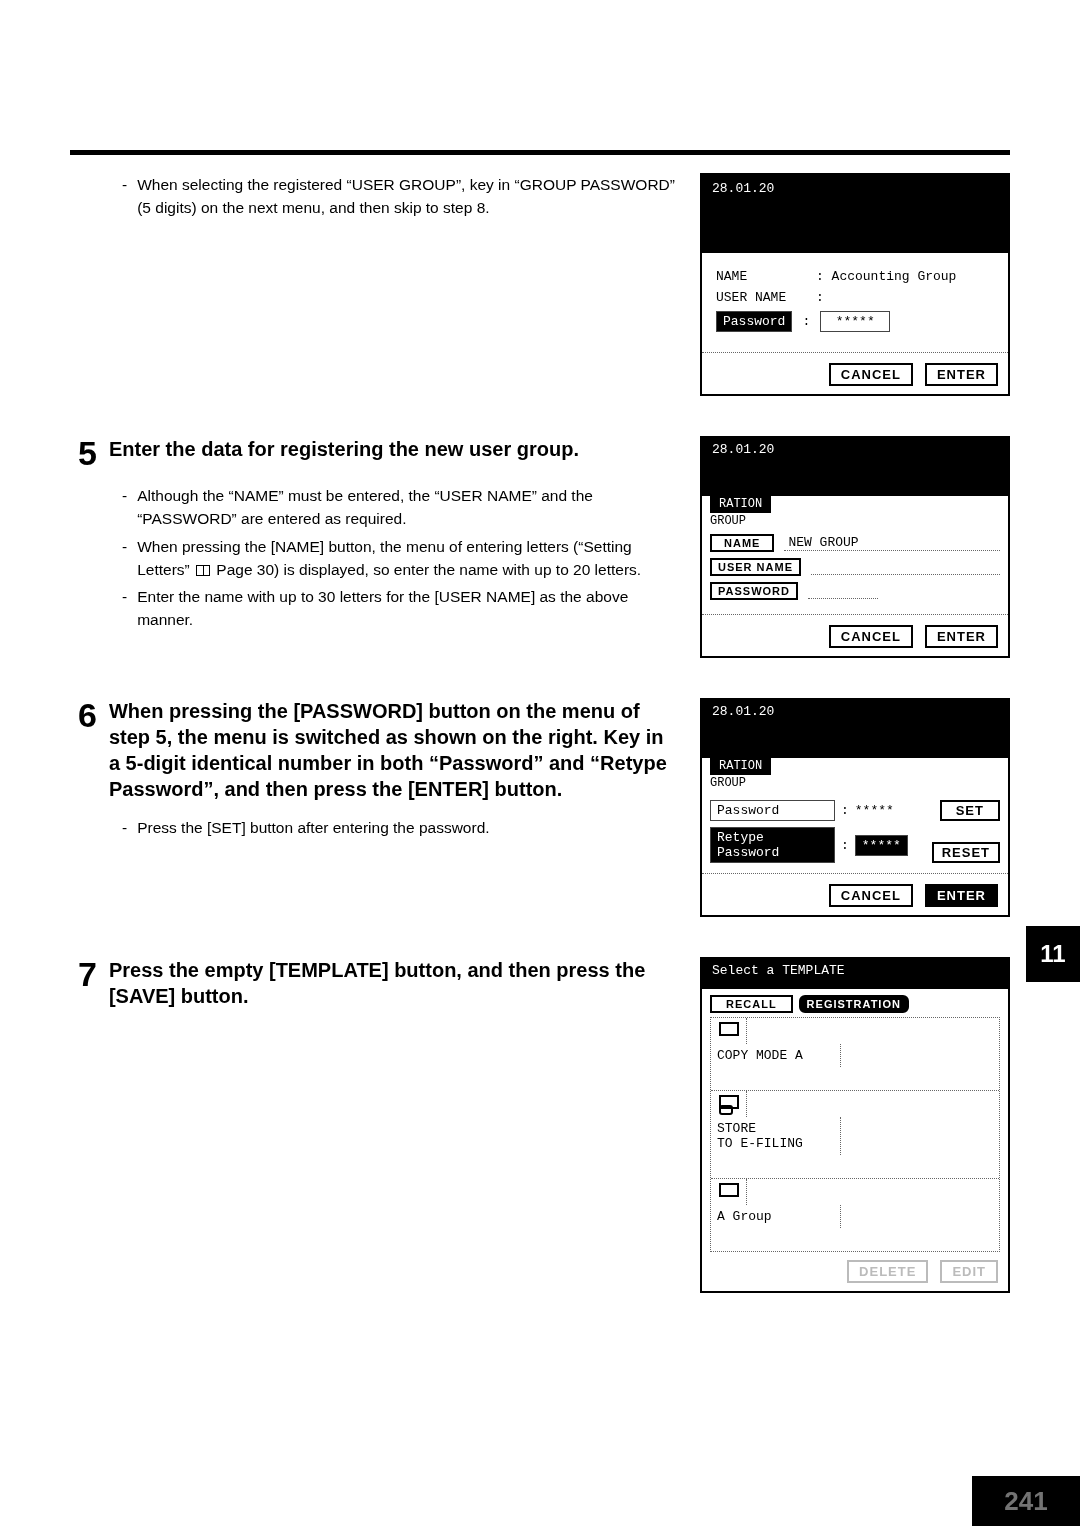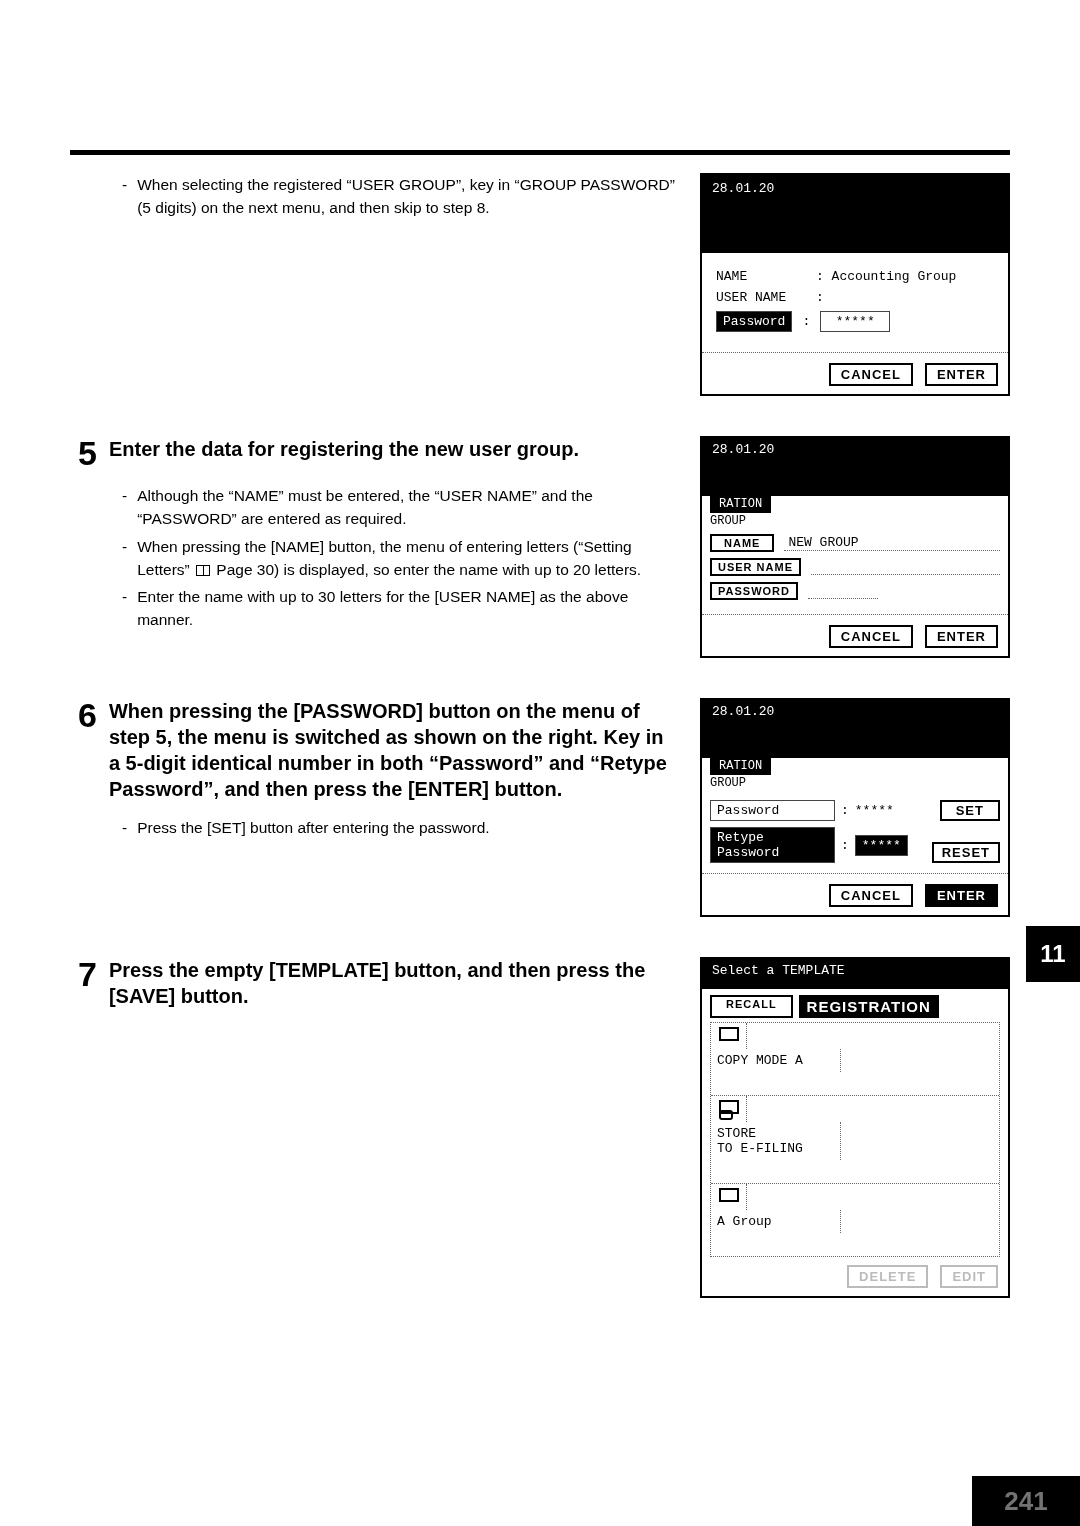--- a/index.html
+++ b/index.html
@@ -337,21 +337,21 @@
         <div class="step-num">7</div>
         <div class="step-title">Press the empty [TEMPLATE] button, and then press the [SAVE] button.</div>
       </div>
     </div>
     <div class="col-img">
       <div class="lcd">
         <div class="lcd-header" style="height:30px;text-align:left;padding-left:10px;">Select a TEMPLATE</div>
         <div style="padding:6px 8px 2px 8px;">
           <div style="display:flex;gap:6px;">
             <span class="lcd-btn" style="font-size:11px;padding:1px 14px;">RECALL</span>
-            <span class="lcd-btn inv" style="font-size:15px;padding:1px 6px;">REGISTRATION</span>
+            <span class="lcd-btn inv" style="font-size:11px;padding:1px 6px;border-radius:6px;">REGISTRATION</span>
           </div>
           <div class="lcd-table">
             <div class="tr">
               <div class="td icon"><span class="tmpl-icon"></span></div>
               <div class="td name">COPY MODE A</div>
               <div class="td empty">&nbsp;</div>
             </div>
             <div class="tr">
               <div class="td icon"><span class="tmpl-icon store"></span></div>
               <div class="td name">

